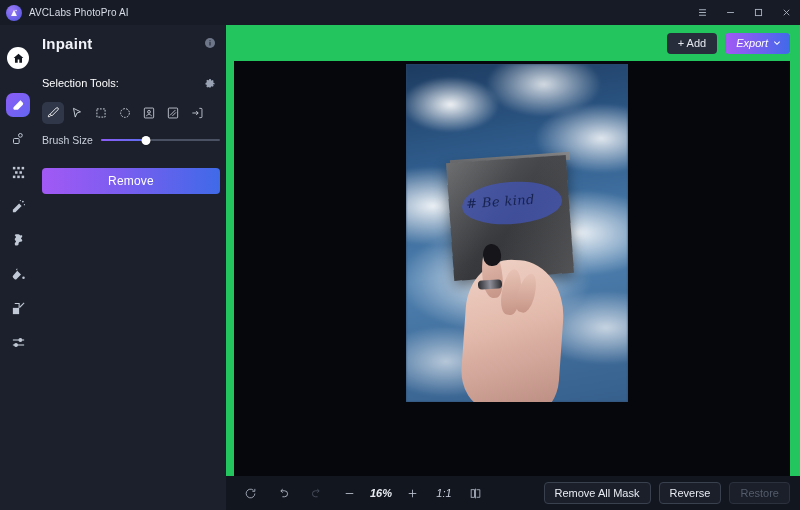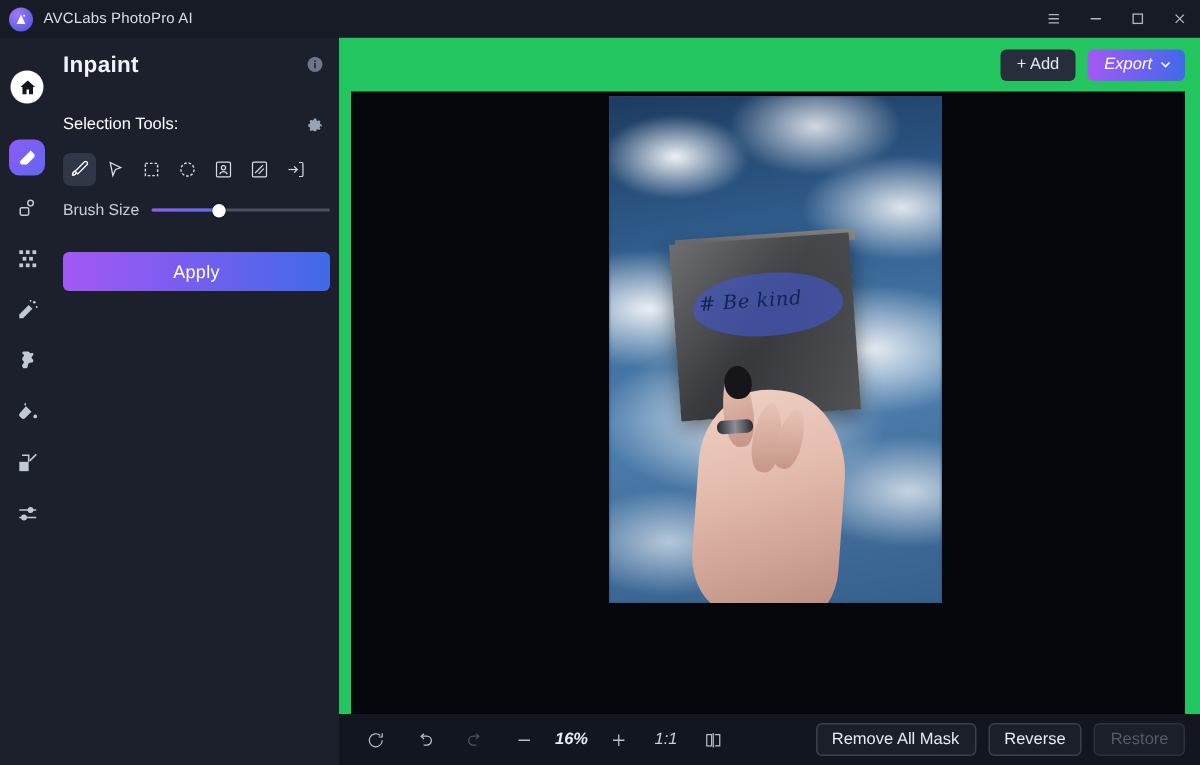--- a/index.html
+++ b/index.html
@@ -380,21 +380,21 @@
 
       <div class="brushrow">
         <div class="brushlabel">Brush Size</div>
         <div class="slider">
           <div class="track"></div>
           <div class="fill"></div>
           <div class="knob"></div>
         </div>
       </div>
 
-      <div class="apply">Apply</div>
+      <div class="apply">Remove</div>
     </div>
 
     <div class="work">
 
       <div class="worktop">
         <div class="btn-add">+ Add</div>
         <div class="btn-export">
           <span>Export</span>
           <span>
             <svg viewBox="0 0 12 12" fill="none" stroke="#fff" stroke-width="1.6">

